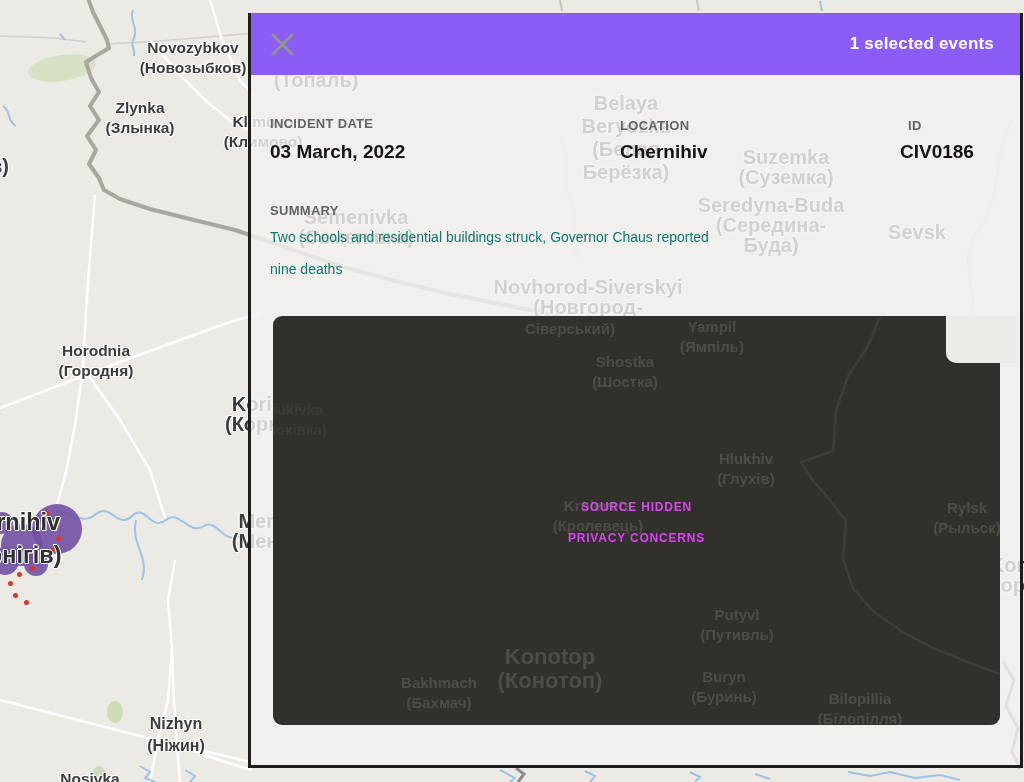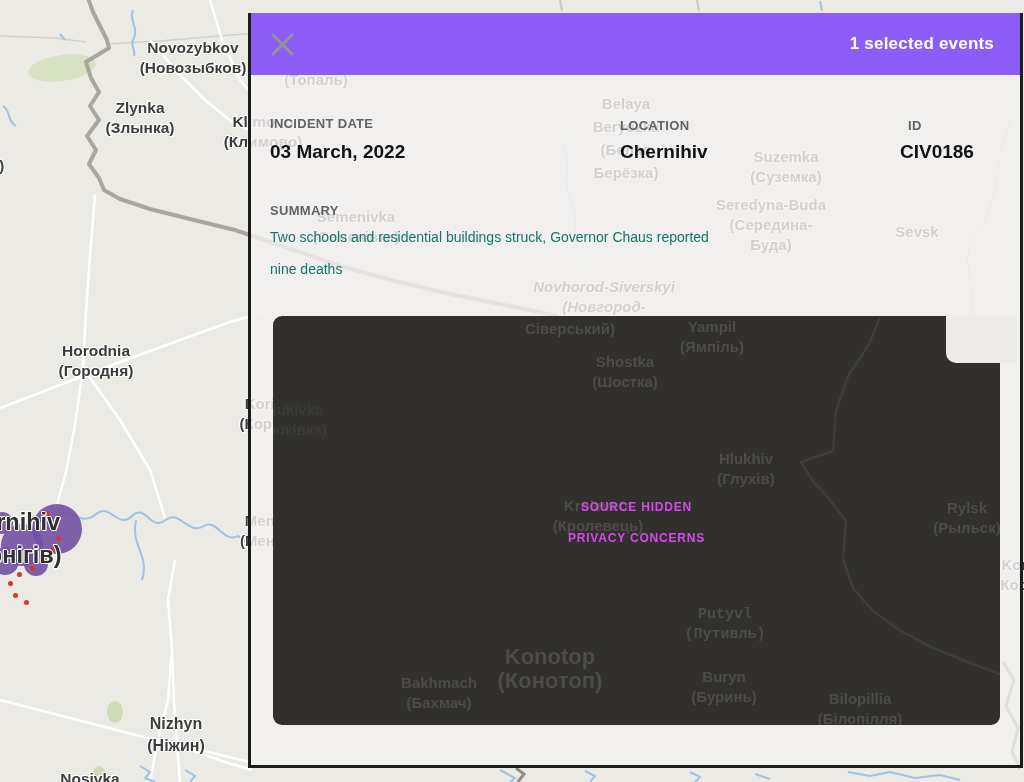--- a/index.html
+++ b/index.html
@@ -5,21 +5,21 @@
   html,body{margin:0;padding:0;}
   body{width:1024px;height:782px;overflow:hidden;font-family:"Liberation Sans","DejaVu Sans",sans-serif;}
   .screen{position:relative;width:1024px;height:782px;background:#eceae5;overflow:hidden;}
 
   
   .map{position:absolute;inset:0;}
   .map svg{position:absolute;left:0;top:0;}
   .mlbl{
     position:absolute;transform:translateX(-50%);
     text-align:center;white-space:pre-line;
-    font-size:15px;line-height:20px;font-weight:600;color:#3c3c3c;
+    font-size:20px;line-height:20px;font-weight:600;color:#3c3c3c;
     text-shadow:1px 0 0 #fff,-1px 0 0 #fff,0 1px 0 #fff,0 -1px 0 #fff,1px 1px 0 #fff,-1px -1px 0 #fff;
     z-index:3;pointer-events:none;
   }
   .mlbl.big{font-size:23.5px;line-height:33px;font-weight:700;color:#2f2f2f;}
   .mlbl.edge{transform:none;}
 
   
   .cluster{position:absolute;left:0;top:0;z-index:2;}
   .pcirc{position:absolute;border-radius:50%;background:rgba(114,80,162,0.9);}
   .rdot{position:absolute;width:5px;height:5px;border-radius:50%;background:#d9372c;}
@@ -148,21 +148,21 @@
 (Белая
 Берёзка)</div>
     <div class="mlbl" style="left:786px;top:147px;">Suzemka
 (Суземка)</div>
     <div class="mlbl" style="left:771px;top:195px;">Seredyna-Buda
 (Середина-
 Буда)</div>
     <div class="mlbl" style="left:917px;top:222px;">Sevsk</div>
     <div class="mlbl" style="left:356px;top:207px;">Semenivka
 (Семенівка)</div>
-    <div class="mlbl" style="left:604px;top:277px;font-style:italic;">Novhorod-Siverskyi
+    <div class="mlbl" style="left:588px;top:277px;">Novhorod-Siverskyi
 (Новгород-</div>
     <div class="mlbl" style="left:96px;top:341px;font-size:15.5px;">Horodnia
 (Городня)</div>
     <div class="mlbl" style="left:283px;top:394px;">Koriukivka
 (Корюківка)</div>
     <div class="mlbl" style="left:264px;top:511px;">Mena
 (Мена)</div>
     <div class="mlbl big" style="left:6px;top:506px;">Chernihiv
 (Чернігів)</div>
     <div class="mlbl" style="left:176px;top:713px;font-size:16px;line-height:22px;">Nizhyn
@@ -209,21 +209,21 @@
         <div class="hlbl" style="left:439px;top:1px;">Yampil
 (Ямпіль)</div>
         <div class="hlbl" style="left:352px;top:36px;">Shostka
 (Шостка)</div>
         <div class="hlbl" style="left:473px;top:133px;">Hlukhiv
 (Глухів)</div>
         <div class="hlbl" style="left:325px;top:180px;">Krolevets
 (Кролевець)</div>
         <div class="hlbl" style="left:694px;top:182px;">Rylsk
 (Рыльск)</div>
-        <div class="hlbl" style="left:452px;top:289px;font-family:Liberation Mono, monospace;">Putyvl
+        <div class="hlbl" style="left:464px;top:289px;">Putyvl
 (Путивль)</div>
         <div class="hlbl town-lg" style="left:277px;top:329px;">Konotop
 (Конотоп)</div>
         <div class="hlbl" style="left:451px;top:351px;">Buryn
 (Буринь)</div>
         <div class="hlbl" style="left:166px;top:357px;">Bakhmach
 (Бахмач)</div>
         <div class="hlbl" style="left:587px;top:373px;">Bilopillia
 (Білопілля)</div>
         <div class="hlbl vfaint" style="left:22px;top:84px;">riukivka

